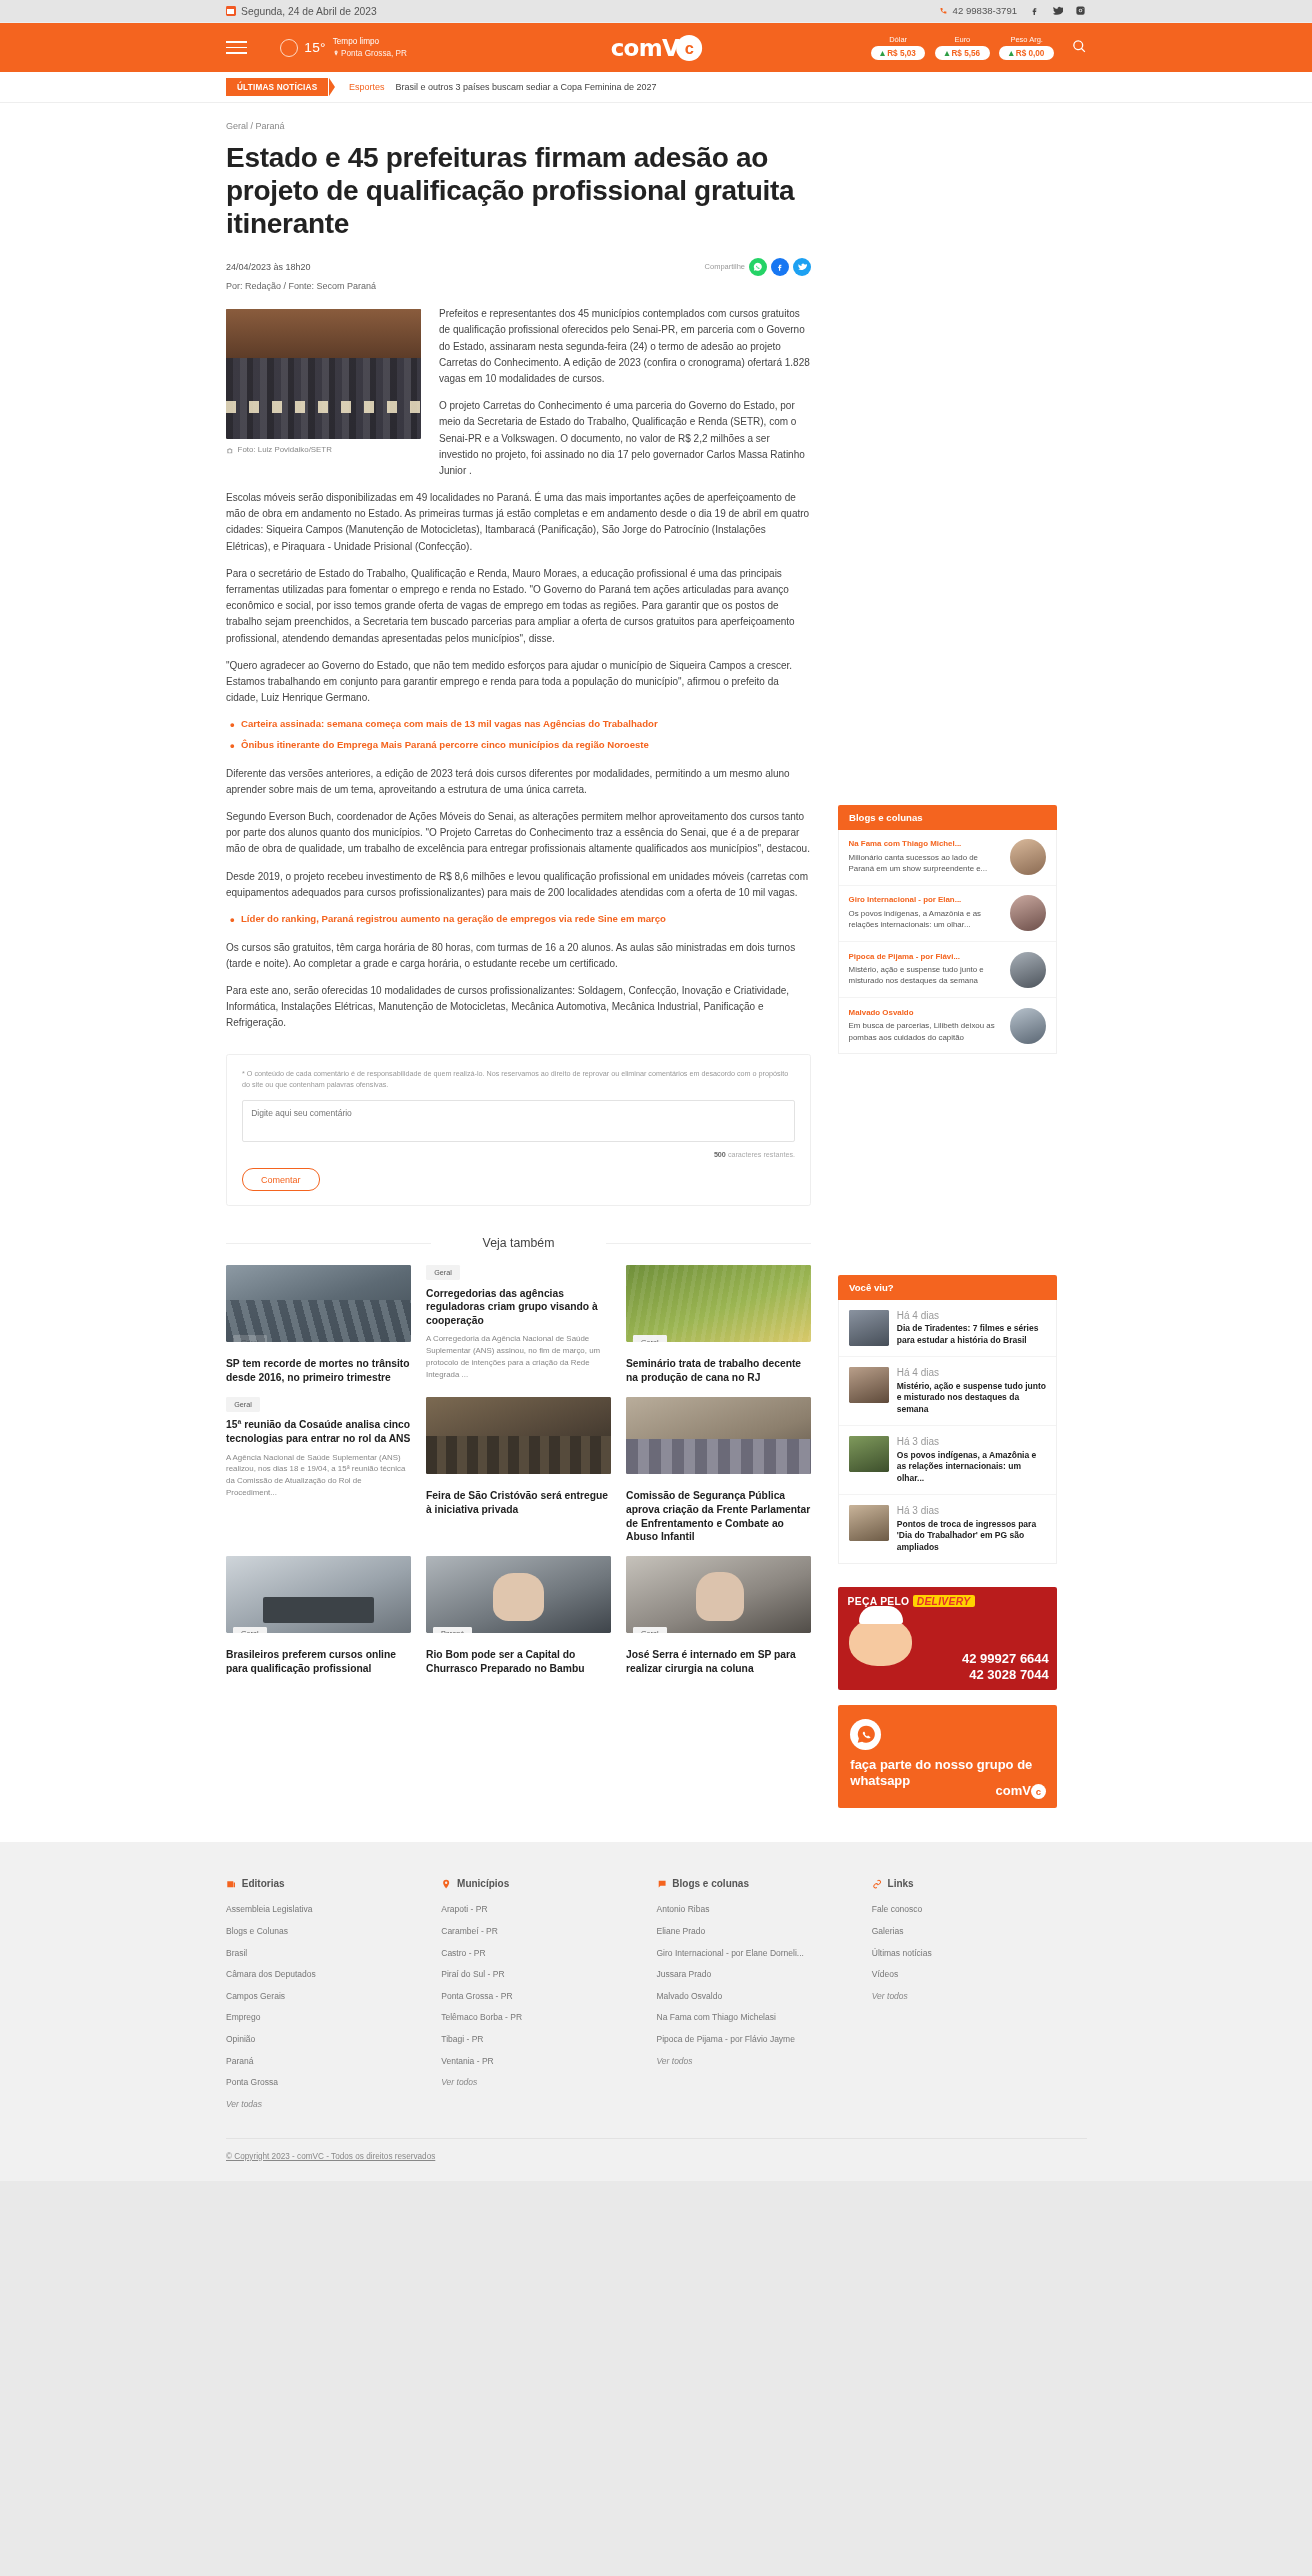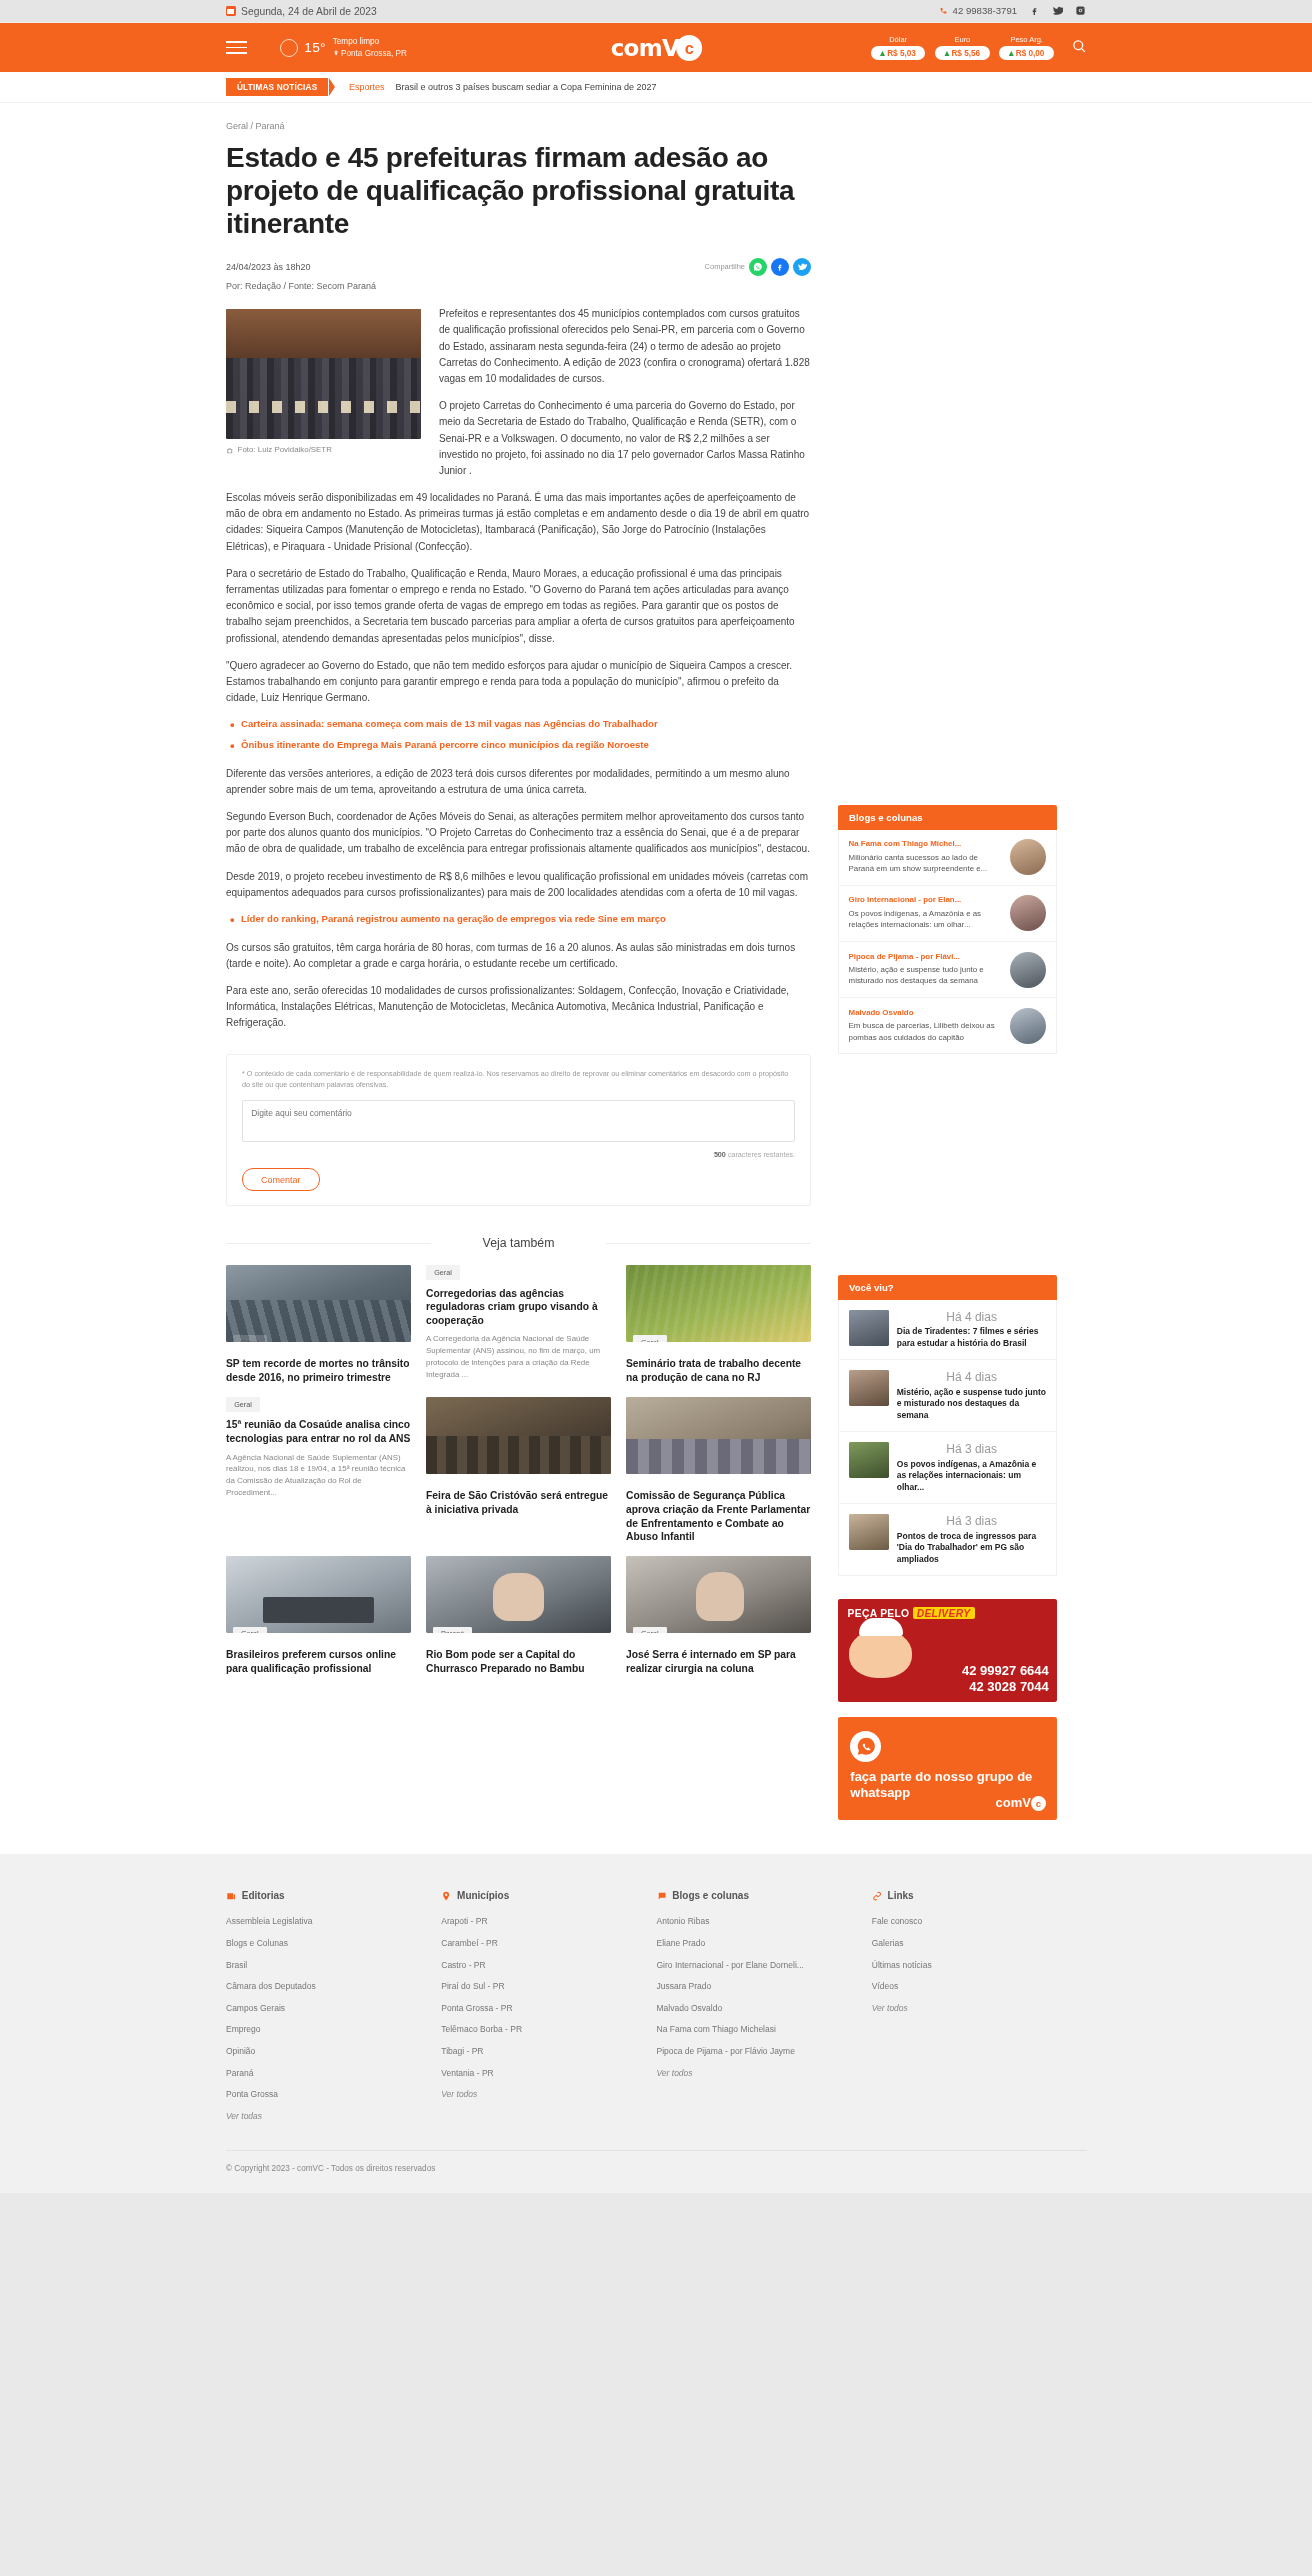--- a/index.html
+++ b/index.html
@@ -238,21 +238,21 @@
     background: linear-gradient(160deg,#9aa2a9,#5a6268);
   }
   .av.a1 { background: linear-gradient(160deg,#d9b99b,#8a6a52); }
   .av.a2 { background: linear-gradient(160deg,#caa9a0,#6d4f4a); }
   .av.a3 { background: linear-gradient(160deg,#a8b0b8,#4d545c); }
   .av.a4 { background: linear-gradient(160deg,#b7c2cc,#5a6673); }
 
   .vv-item { display: flex; gap: 8.2px; padding: 9.6px; border-bottom: 0.7px solid #f3f3f3; }
   .vv-item:last-child { border-bottom: none; }
   .vv-item .thumb { width: 40px; height: 36px; flex: none; border-radius: 1.4px; }
-  .vv-item .when { font-size: 12px; color: #999; margin-bottom: 2.7px; text-align: center; }
+  .vv-item .when { font-size: 10px; color: #999; margin-bottom: 2.7px; }
   .vv-item .ti { font-size: 8.5px; color: #222; font-weight: 700; line-height: 1.38; }
   .th1 { background: linear-gradient(160deg,#8a93a0,#464e58); }
   .th2 { background: linear-gradient(160deg,#b99f8a,#5e4a3a); }
   .th3 { background: linear-gradient(160deg,#7f9a5c,#3d4f2c); }
   .th4 { background: linear-gradient(160deg,#c9b49a,#6d5b46); }
 
   .ad-delivery {
     background: #b91c1c; border-radius: 2.1px; height: 103px; margin-bottom: 15px;
     color: #fff; position: relative; overflow: hidden; padding: 8.2px 9.6px;
   }
@@ -300,21 +300,21 @@
     gap: 5.5px; margin-bottom: 15px;
   }
   .fcol .fh .ic { color: #f4641f; display: inline-flex; }
   .fcol .fh .ic svg { width: 10.3px; height: 10.3px; fill: #f4641f; }
   .fcol a {
     display: block; font-size: 8.5px; color: #777; text-decoration: none; margin-bottom: 11.6px;
   }
   .fcol a.more { color: #888; font-style: italic; }
   .copy {
     border-top: 0.7px solid #e2e2e2; margin-top: 18px; padding-top: 12.3px;
-    font-size: 8.2px; color: #888;
+    font-size: 8.2px; color: #888; text-decoration: underline;
   }
 </style>
 </head>
 <body>
 
 <div class="page">
 
   <div class="topbar">
     <div class="date">
       <span class="cal-ico"></span>

